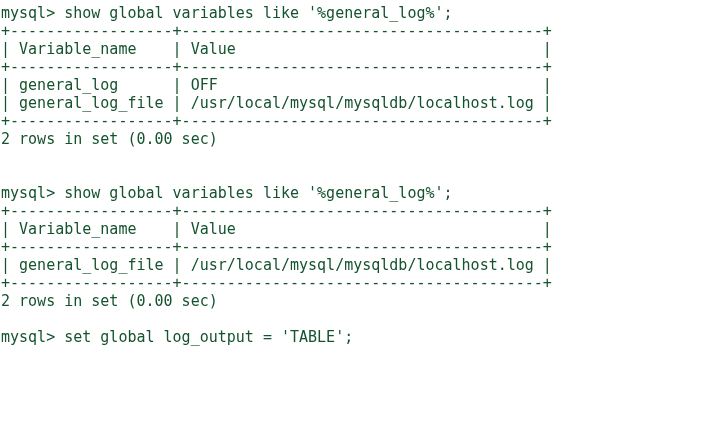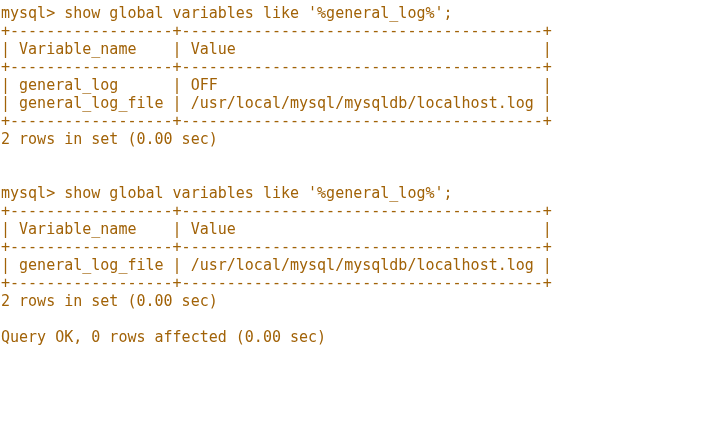--- a/index.html
+++ b/index.html
@@ -24,33 +24,33 @@
   }
   .line {
     white-space: pre;
     min-height: 18px;
     letter-spacing: 0;
   }
 </style>
 </head>
 <body>
 
-<div class="terminal" style="color: #a16207; background: rgb(255, 255, 255);">
+<div class="terminal" style="color: #14532d; background: rgb(255, 255, 255);">
   <div class="line">mysql&gt; show global variables like '%general_log%';</div>
   <div class="line">+------------------+----------------------------------------+</div>
   <div class="line">| Variable_name    | Value                                  |</div>
   <div class="line">+------------------+----------------------------------------+</div>
   <div class="line">| general_log      | OFF                                    |</div>
   <div class="line">| general_log_file | /usr/local/mysql/mysqldb/localhost.log |</div>
   <div class="line">+------------------+----------------------------------------+</div>
   <div class="line">2 rows in set (0.00 sec)</div>
   <div class="line"></div>
   <div class="line"></div>
   <div class="line">mysql&gt; show global variables like '%general_log%';</div>
   <div class="line">+------------------+----------------------------------------+</div>
   <div class="line">| Variable_name    | Value                                  |</div>
   <div class="line">+------------------+----------------------------------------+</div>
   <div class="line">| general_log_file | /usr/local/mysql/mysqldb/localhost.log |</div>
   <div class="line">+------------------+----------------------------------------+</div>
   <div class="line">2 rows in set (0.00 sec)</div>
   <div class="line"></div>
-  <div class="line">Query OK, 0 rows affected (0.00 sec)</div>
+  <div class="line">mysql&gt; set global log_output = 'TABLE';</div>
 </div>
 
 </body></html>

